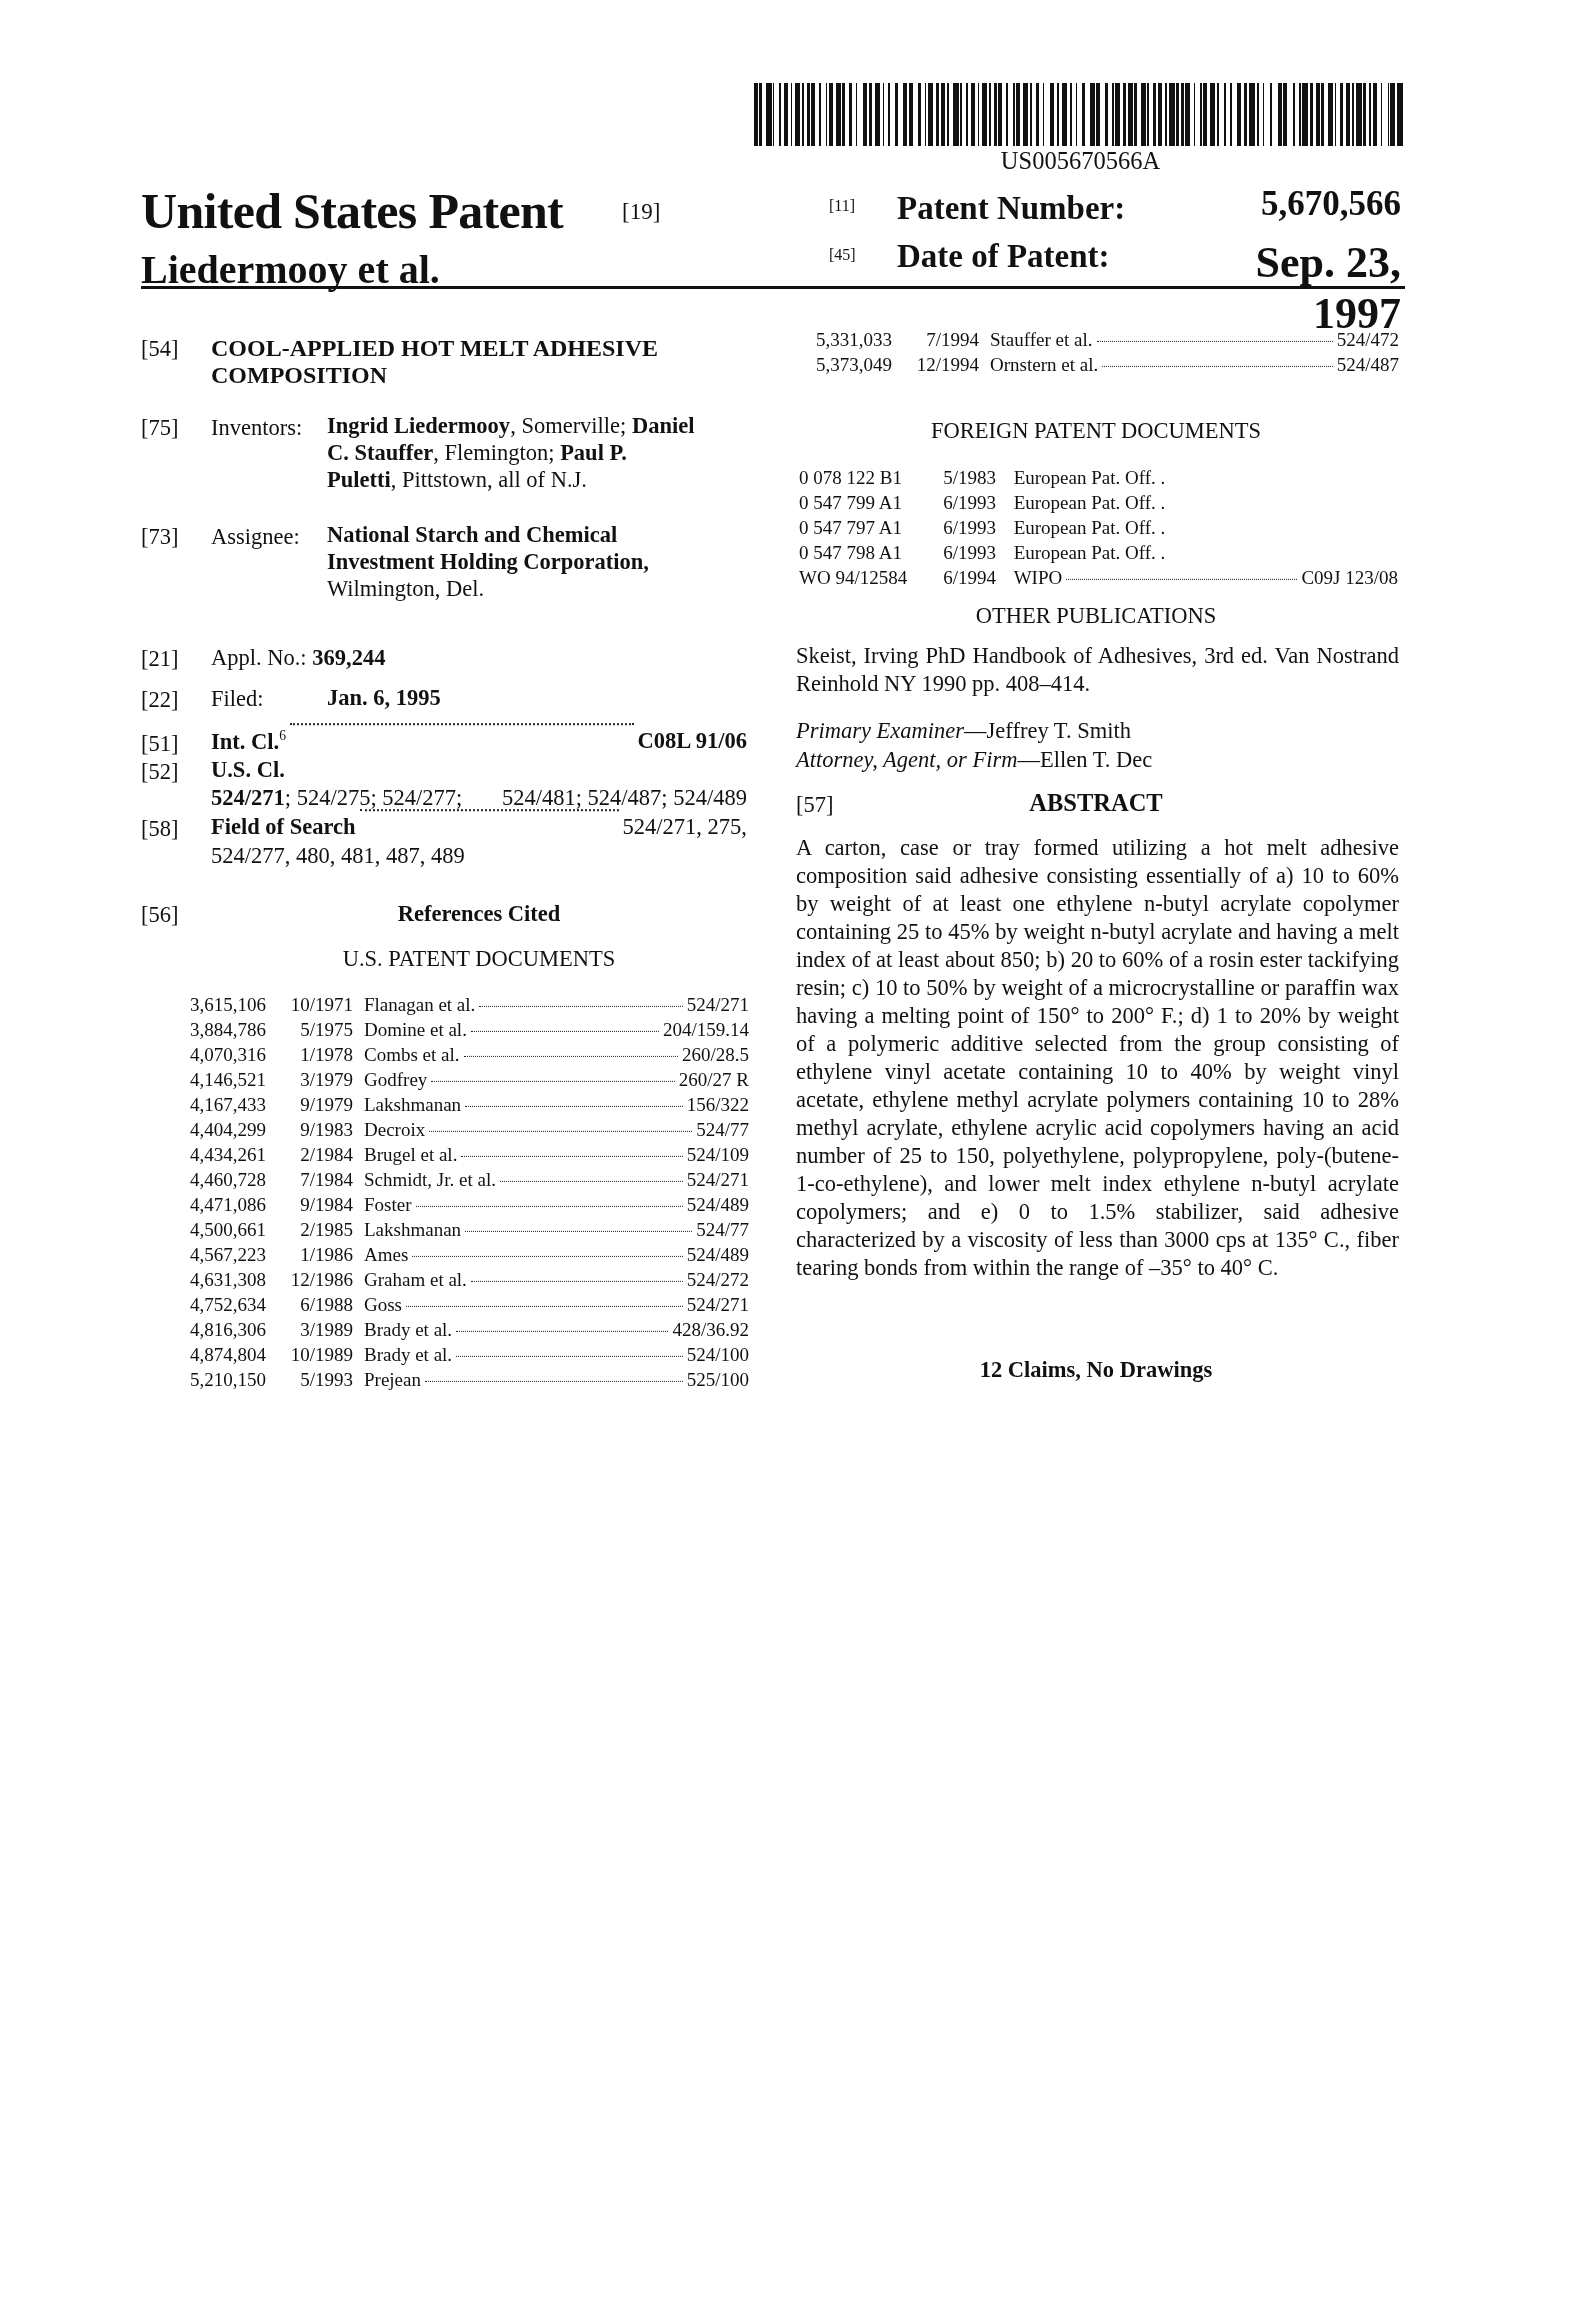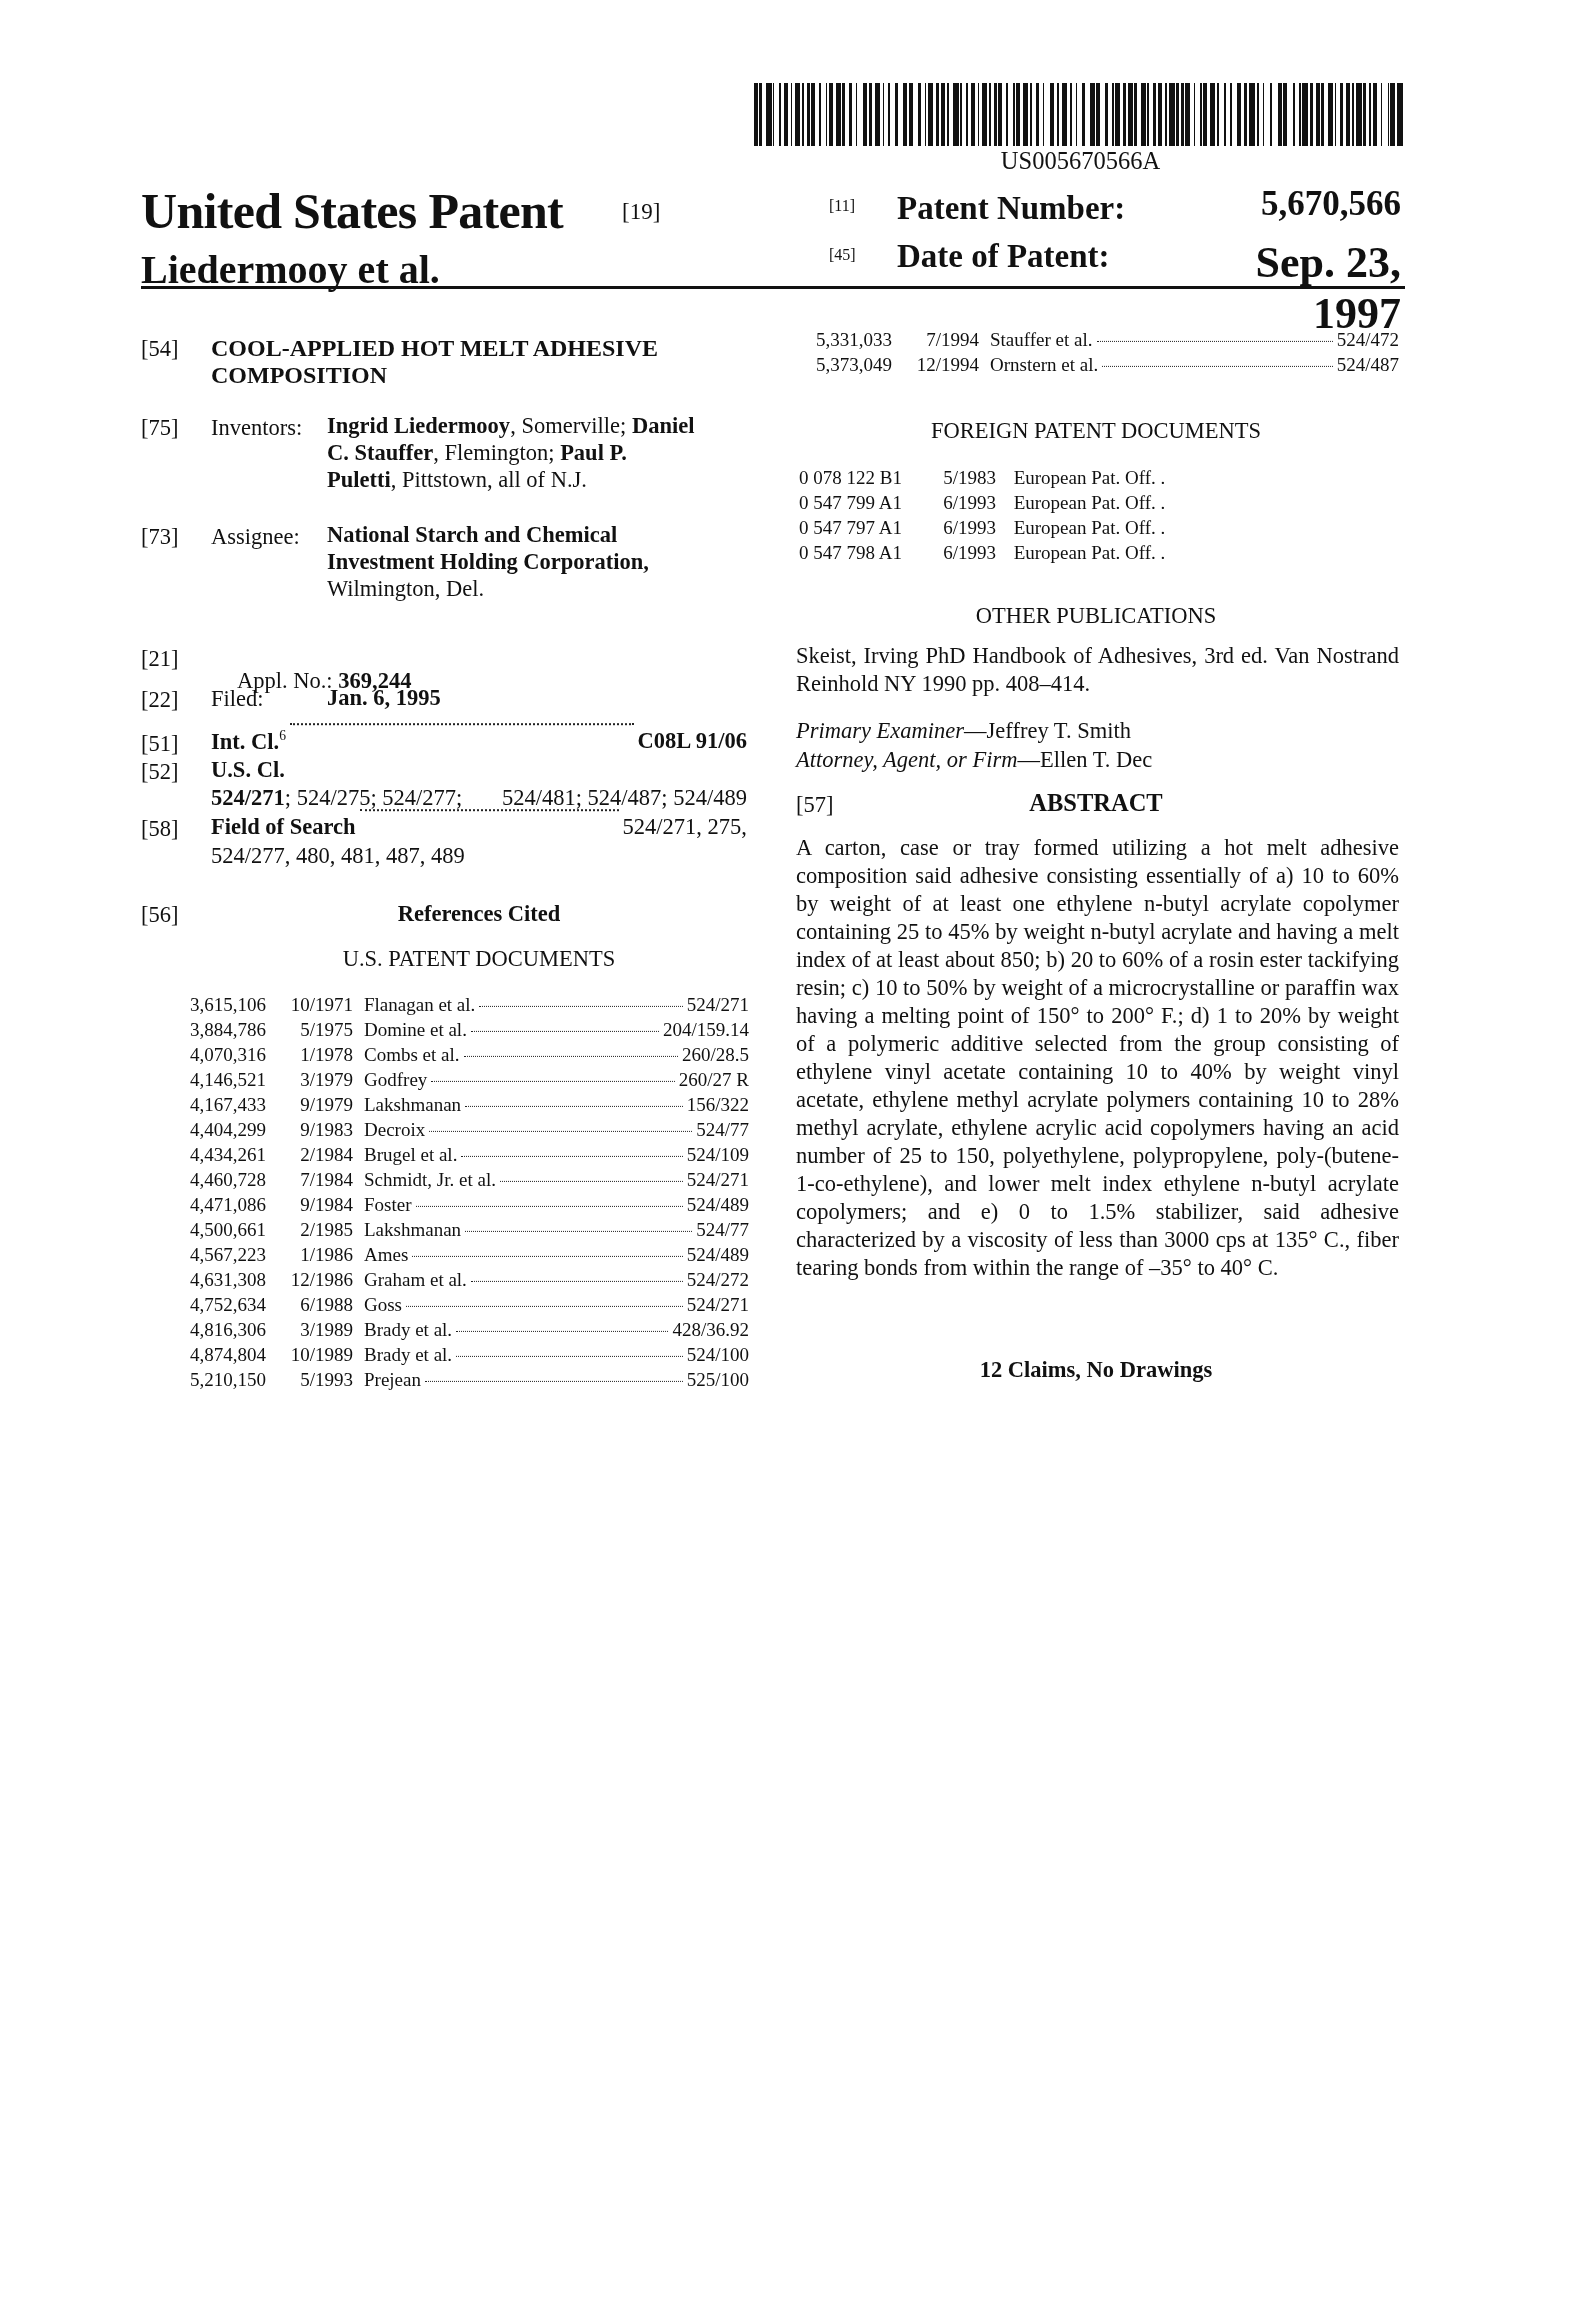--- a/index.html
+++ b/index.html
@@ -190,21 +190,21 @@
 
 <div class="abs code" style="left:141px; top:524px;">[73]</div>
 <div class="abs field-label" style="left:211px; top:524px;">Assignee:</div>
 <div class="abs txt" style="left:327px; top:521px; width:422px;">
   <div class="b">National Starch and Chemical</div>
   <div class="b">Investment Holding Corporation,</div>
   <div>Wilmington, Del.</div>
 </div>
 
 <div class="abs code" style="left:141px; top:646px;">[21]</div>
-<div class="abs txt" style="left:211px; top:667px;margin-left:26px;">
+<div class="abs txt" style="left:211px; top:644px;">
   <span>Appl. No.:</span>
   <span class="b">369,244</span>
 </div>
 
 <div class="abs code" style="left:141px; top:687px;">[22]</div>
 <div class="abs field-label" style="left:211px; top:686px;">Filed:</div>
 <div class="abs txt b" style="left:327px; top:684px;">Jan. 6, 1995</div>
 
 <div class="abs code" style="left:141px; top:731px;">[51]</div>
 <div class="abs dotrow" style="left:211px; top:728px; width:536px;">
@@ -425,20 +425,29 @@
         <span class="f-name">European Pat. Off. .</span>
       </span>
     </div>
     <div class="frow">
       <span class="f-num">0 547 798 A1</span>
       <span class="f-date">6/1993</span>
       <span class="ref-name-wrap">
         <span class="f-name">European Pat. Off. .</span>
       </span>
     </div>
+    <div class="frow">
+      <span class="f-num">WO 94/12584</span>
+      <span class="f-date">6/1994</span>
+      <span class="ref-name-wrap">
+        <span class="f-name">WIPO</span>
+        <span class="dots" style="transform: translateY(-4.1px); border-bottom-width: 1.4px;"></span>
+        <span class="ref-class">C09J 123/08</span>
+      </span>
+    </div>
   </div>
 
 <div class="abs section-head" style="left:793px; top:603px; width:606px;">OTHER PUBLICATIONS</div>
 <div class="abs abstract-text" style="left:796px; top:642px; width:603px;">Skeist, Irving PhD Handbook of Adhesives, 3rd ed. Van Nostrand Reinhold NY 1990 pp. 408–414.</div>
 
 <div class="abs txt" style="left:796px; top:717px; font-size:22.5px;">
   <span class="italic">Primary Examiner</span><span>—Jeffrey T. Smith</span>
 </div>
 <div class="abs txt" style="left:796px; top:746px; font-size:22.5px;">
   <span class="italic">Attorney, Agent, or Firm</span><span>—Ellen T. Dec</span>

